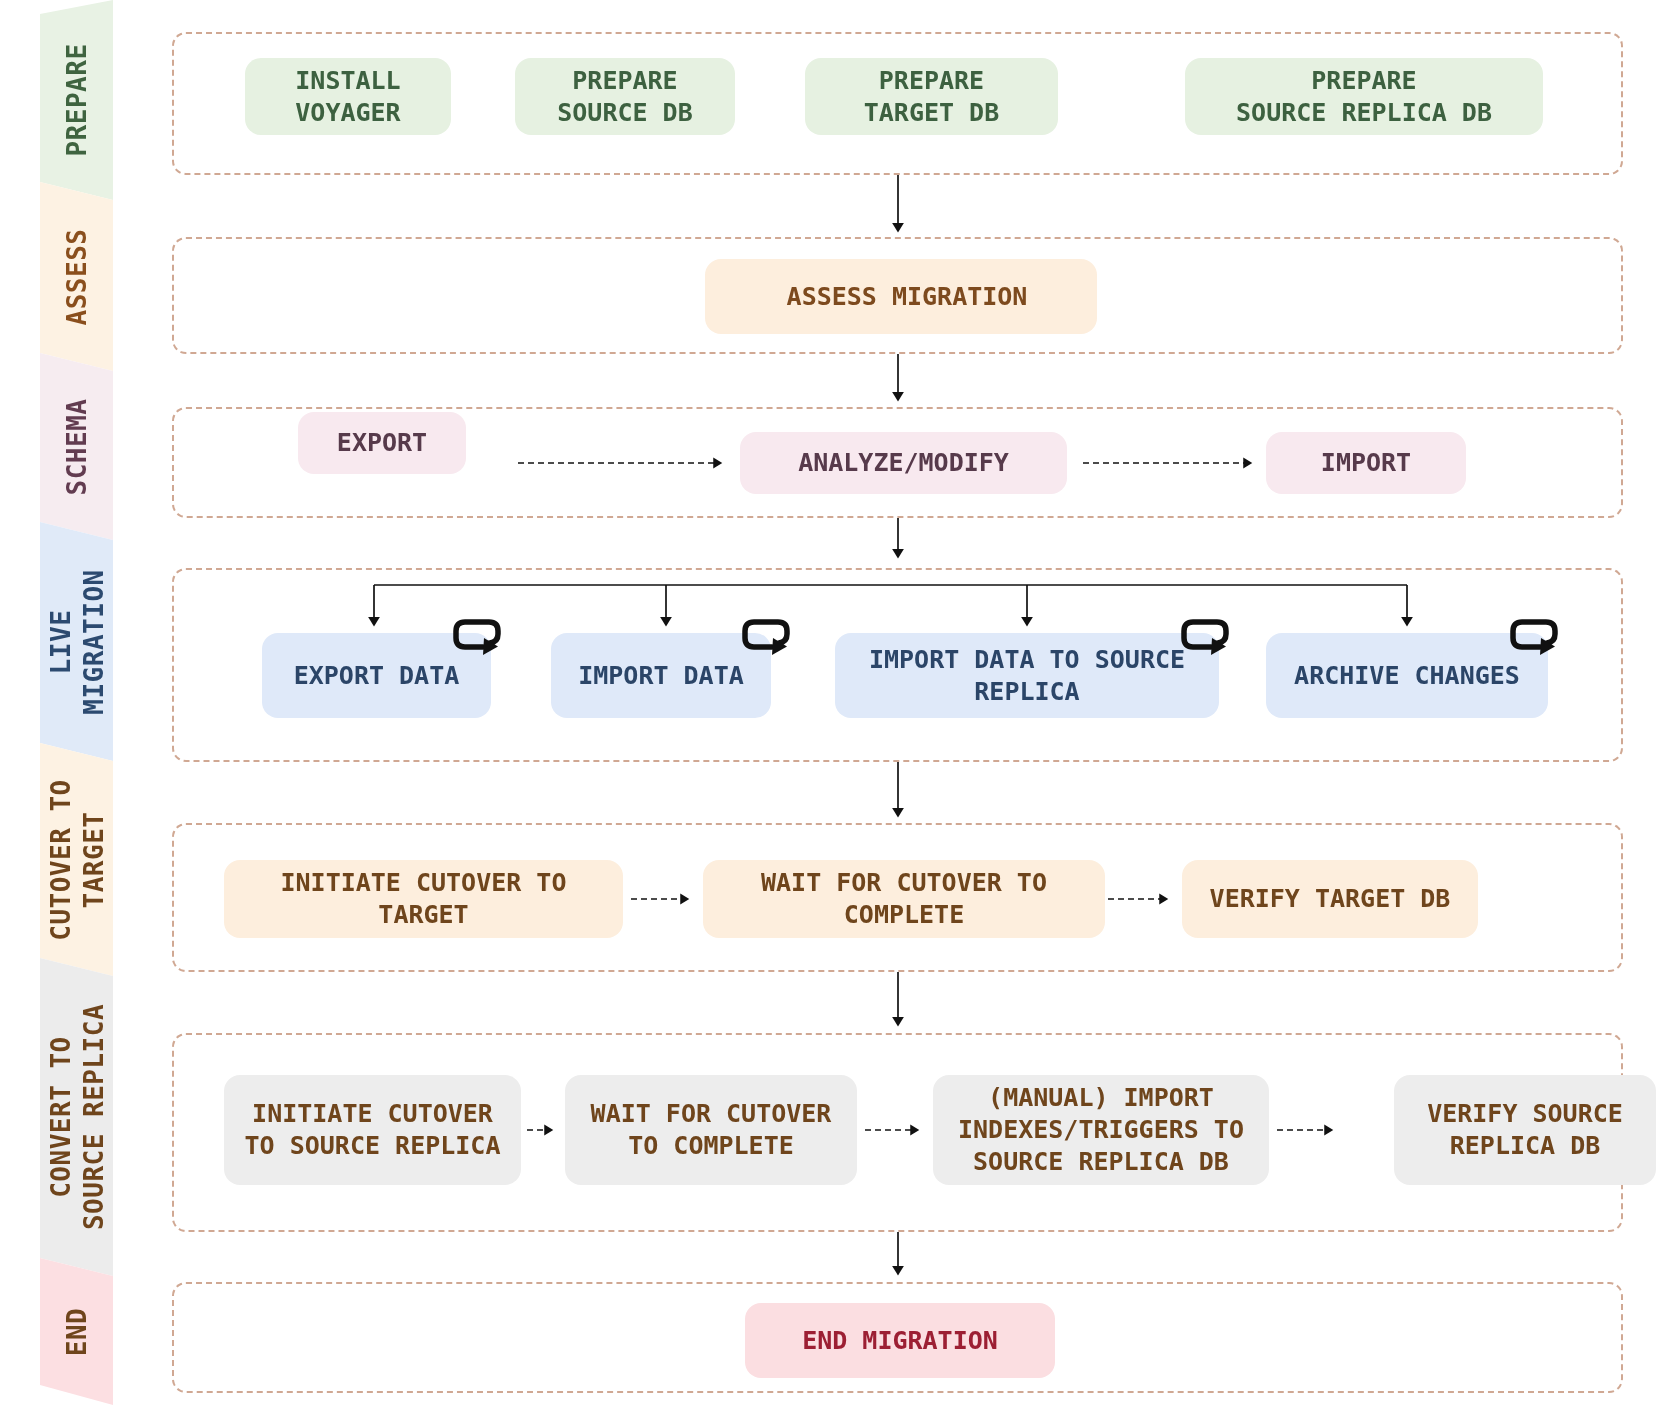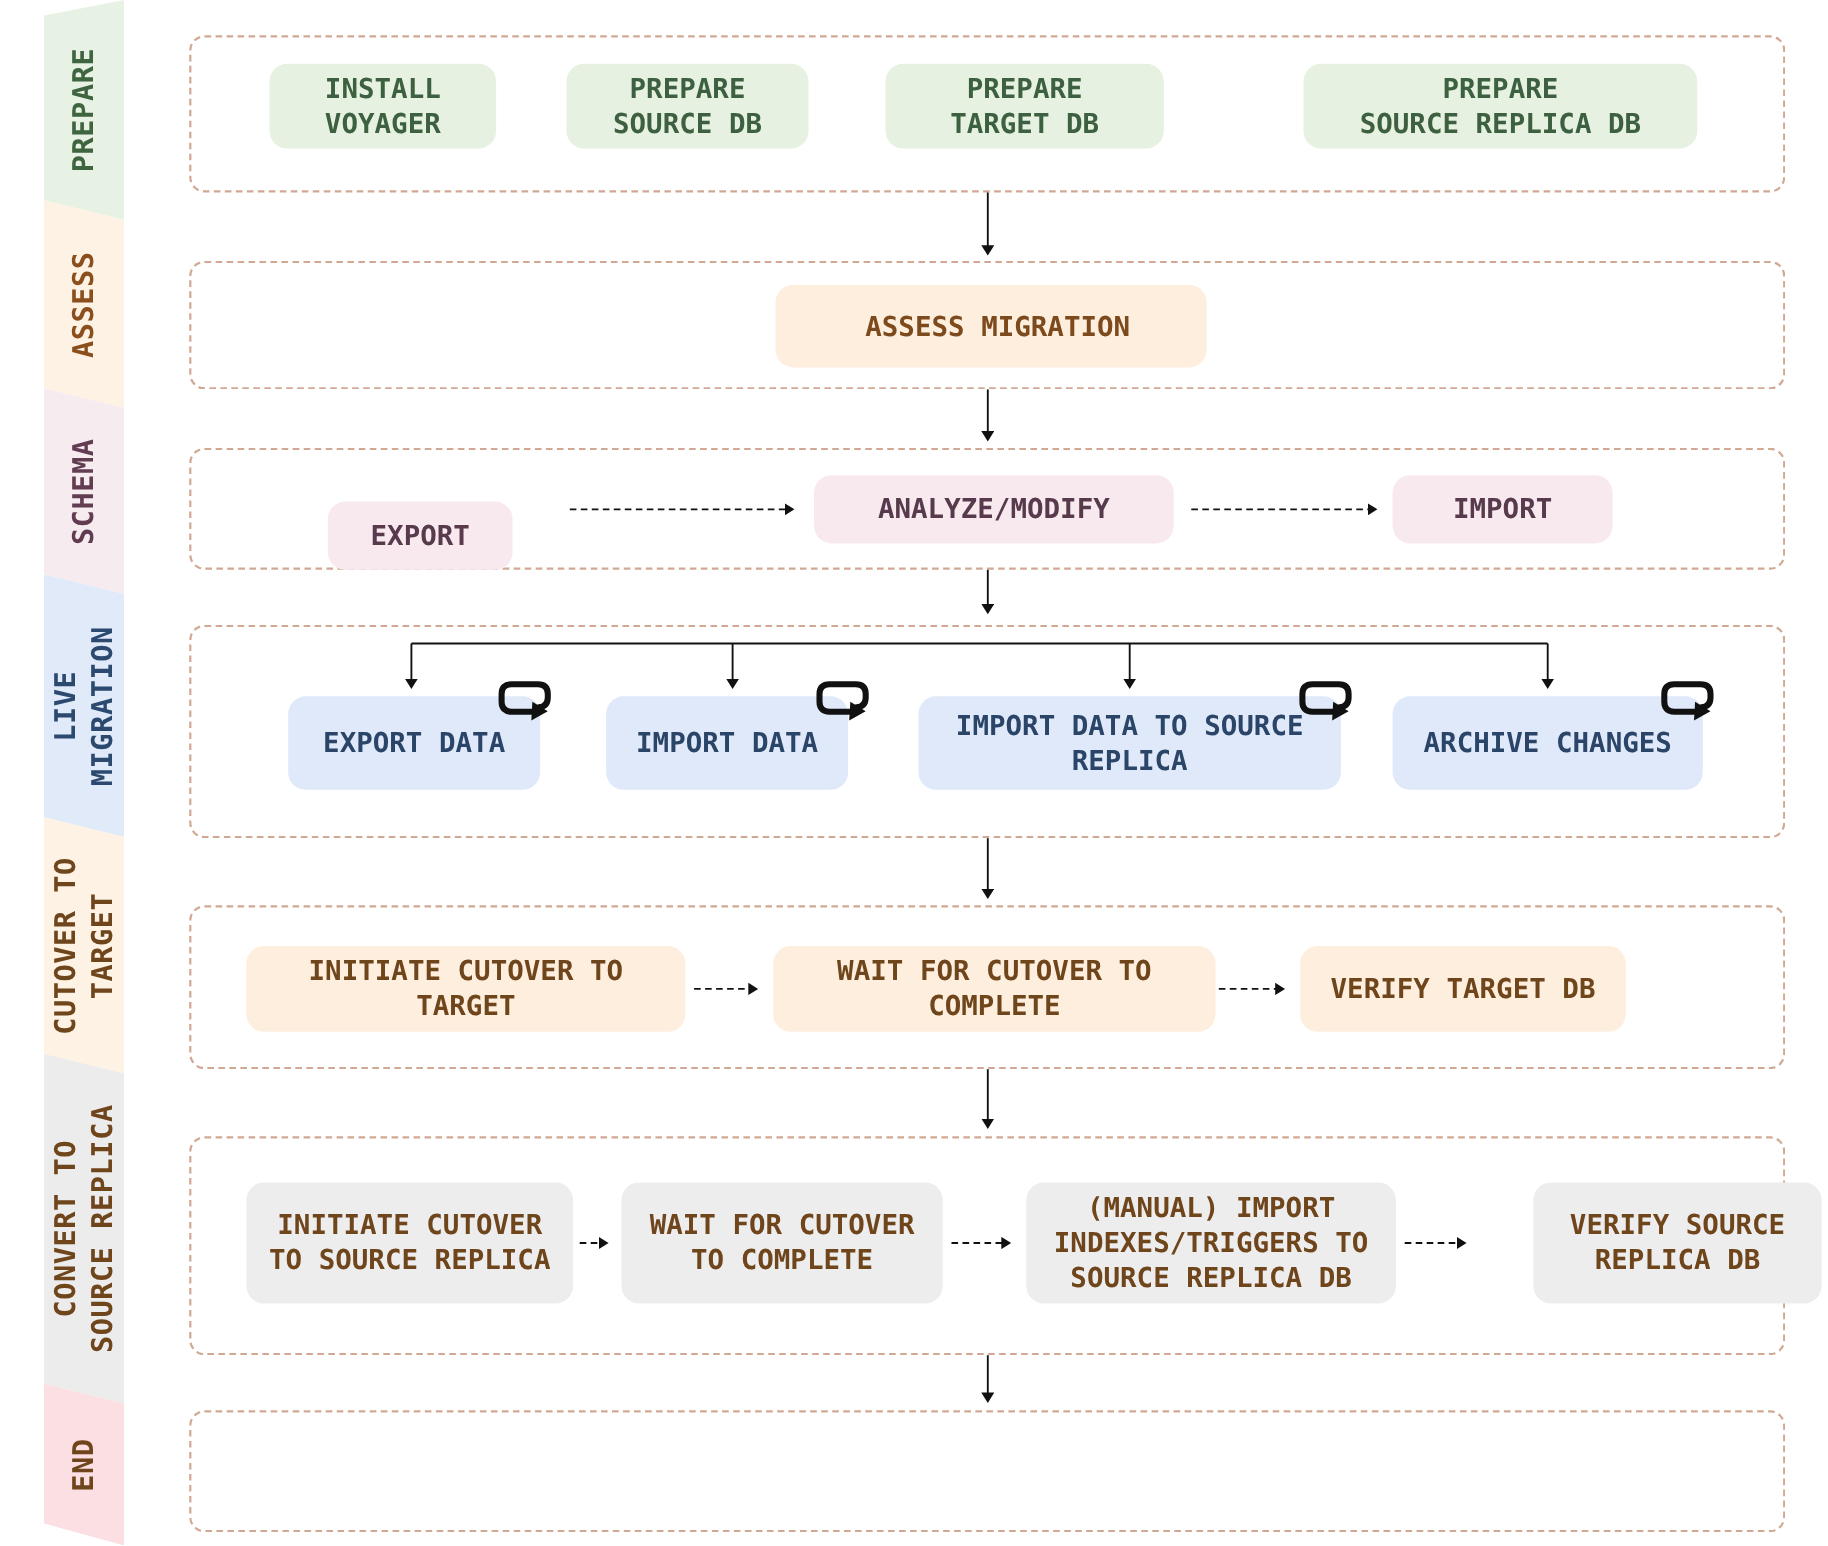--- a/index.html
+++ b/index.html
@@ -42,21 +42,21 @@
   .live{background:#dfe9f9;color:#2b4568;}
   .cutover{background:#fdeedd;color:#6f451c;}
   .convert{background:#ededed;color:#6f451c;}
   .end{background:#fbdee1;color:#9c1f33;}
 
   .n11{left:245px;top:58px;width:206px;height:77px;}
   .n12{left:515px;top:58px;width:220px;height:77px;}
   .n13{left:805px;top:58px;width:253px;height:77px;}
   .n14{left:1185px;top:58px;width:358px;height:77px;}
   .n21{left:705px;top:259px;width:392px;height:75px;}
-  .n31{left:298px;top:456px;width:168px;height:62px;}
+  .n31{left:298px;top:412px;width:168px;height:62px;}
   .n32{left:740px;top:432px;width:327px;height:62px;}
   .n33{left:1266px;top:432px;width:200px;height:62px;}
   .n41{left:262px;top:633px;width:229px;height:85px;}
   .n42{left:551px;top:633px;width:220px;height:85px;}
   .n43{left:835px;top:633px;width:384px;height:85px;}
   .n44{left:1266px;top:633px;width:282px;height:85px;}
   .n51{left:224px;top:860px;width:399px;height:78px;}
   .n52{left:703px;top:860px;width:402px;height:78px;}
   .n53{left:1182px;top:860px;width:296px;height:78px;}
   .n61{left:224px;top:1075px;width:297px;height:110px;}
@@ -189,14 +189,15 @@
   <div class="node convert n61">INITIATE CUTOVER
 TO SOURCE REPLICA</div>
   <div class="node convert n62">WAIT FOR CUTOVER
 TO COMPLETE</div>
   <div class="node convert n63">(MANUAL) IMPORT
 INDEXES/TRIGGERS TO
 SOURCE REPLICA DB</div>
   <div class="node convert n64">VERIFY SOURCE
 REPLICA DB</div>
 
+  <div class="node end n71">END MIGRATION</div>
 
 </div>
 
 </body></html>

